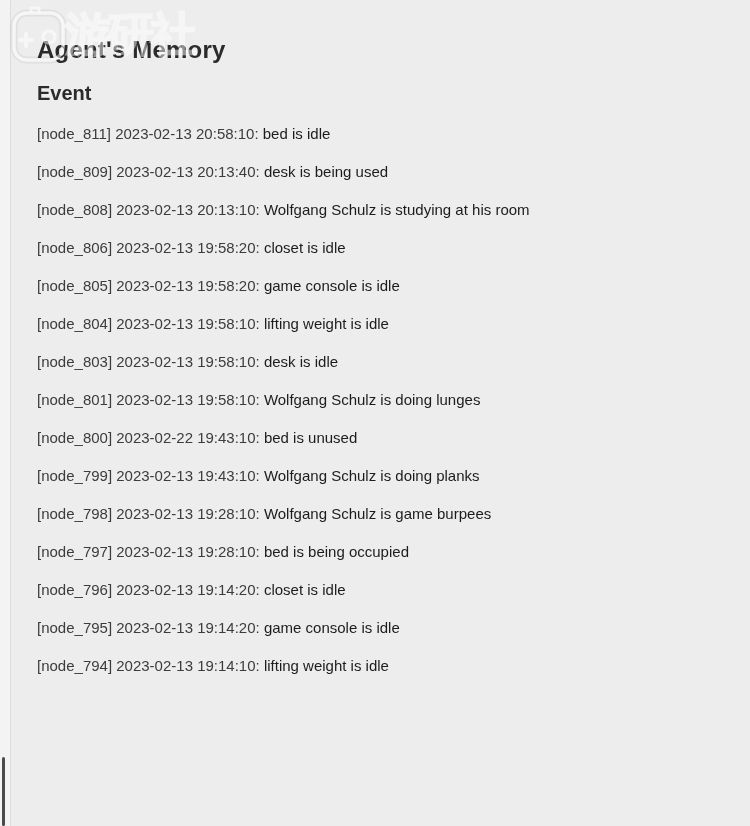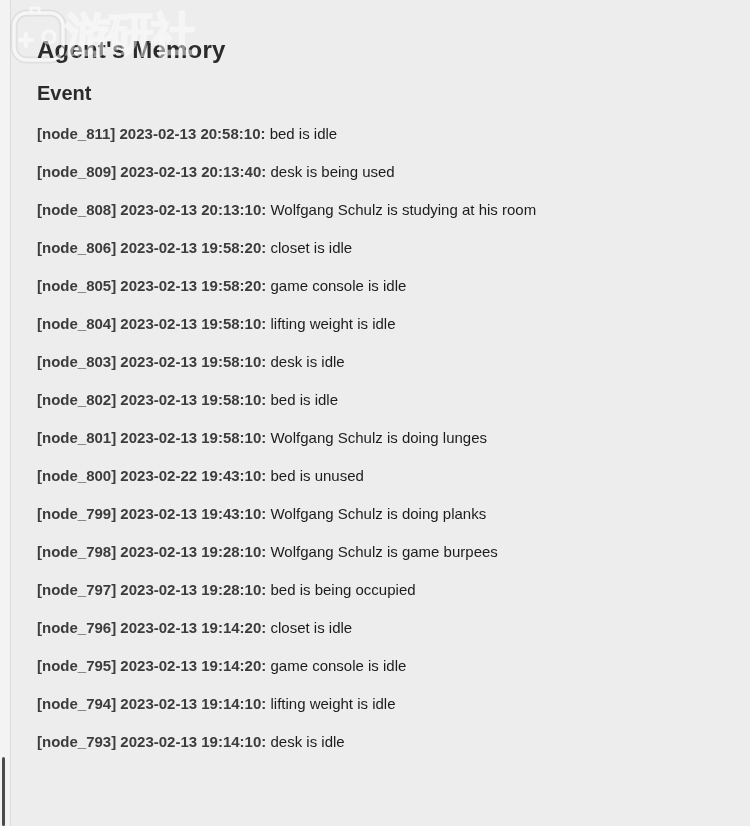--- a/index.html
+++ b/index.html
@@ -54,21 +54,21 @@
   .event-list {
     margin-top: 20px;
   }
   .event-row {
     margin: 0 0 21px 0;
     font-size: 15px;
     line-height: 17px;
     white-space: nowrap;
   }
   .event-label {
-    font-weight: bold;
+    font-weight: normal;
     color: var(--label, #3c3c3c);
     text-align: right;
   }
   .event-desc {
     font-weight: normal;
     color: var(--event, #1c1c1c);
   }
   .watermark {
     position: absolute;
     top: 4px;
@@ -143,24 +143,20 @@
   <p class="event-row">
     <span class="event-label">[node_804] 2023-02-13 19:58:10:</span>
     <span class="event-desc">lifting weight is idle</span>
   </p>
 
   <p class="event-row">
     <span class="event-label">[node_803] 2023-02-13 19:58:10:</span>
     <span class="event-desc">desk is idle</span>
   </p>
 
-  <p class="event-row">
-    <span class="event-label">[node_802] 2023-02-13 19:58:10:</span>
-    <span class="event-desc">bed is idle</span>
-  </p>
 
   <p class="event-row">
     <span class="event-label">[node_801] 2023-02-13 19:58:10:</span>
     <span class="event-desc">Wolfgang Schulz is doing lunges</span>
   </p>
 
   <p class="event-row">
     <span class="event-label">[node_800] 2023-02-22 19:43:10:</span>
     <span class="event-desc">bed is unused</span>
   </p>
@@ -188,18 +184,14 @@
   <p class="event-row">
     <span class="event-label">[node_795] 2023-02-13 19:14:20:</span>
     <span class="event-desc">game console is idle</span>
   </p>
 
   <p class="event-row">
     <span class="event-label">[node_794] 2023-02-13 19:14:10:</span>
     <span class="event-desc">lifting weight is idle</span>
   </p>
 
-  <p class="event-row">
-    <span class="event-label">[node_793] 2023-02-13 19:14:10:</span>
-    <span class="event-desc">desk is idle</span>
-  </p>
 </div>
 </div>
 
 </body></html>

